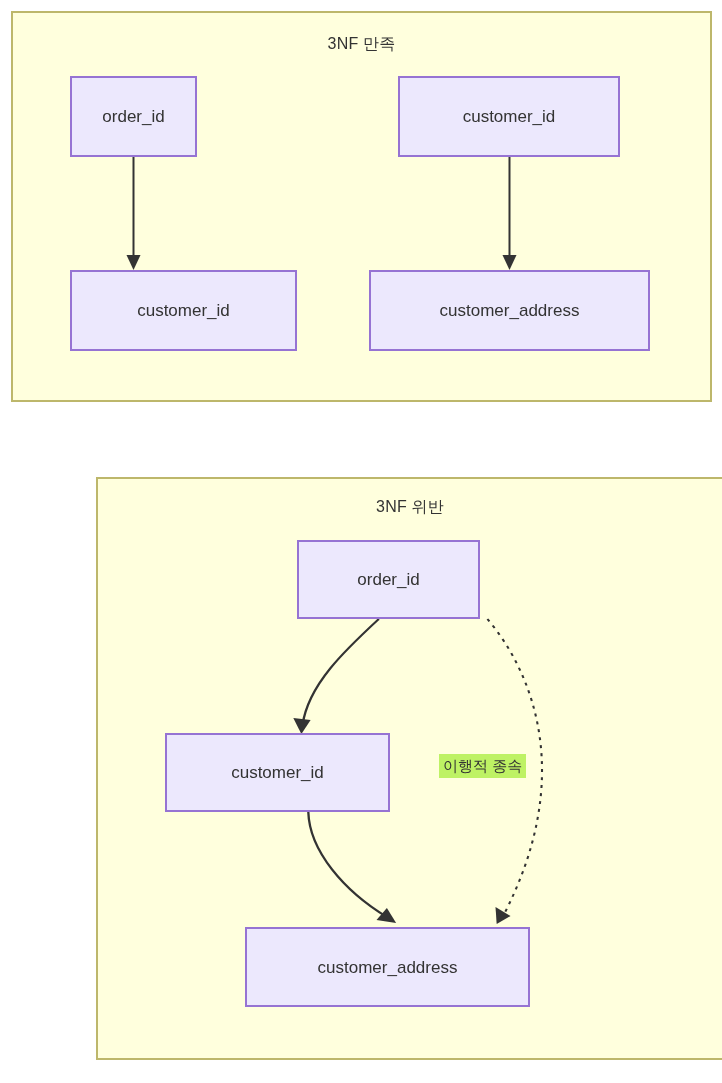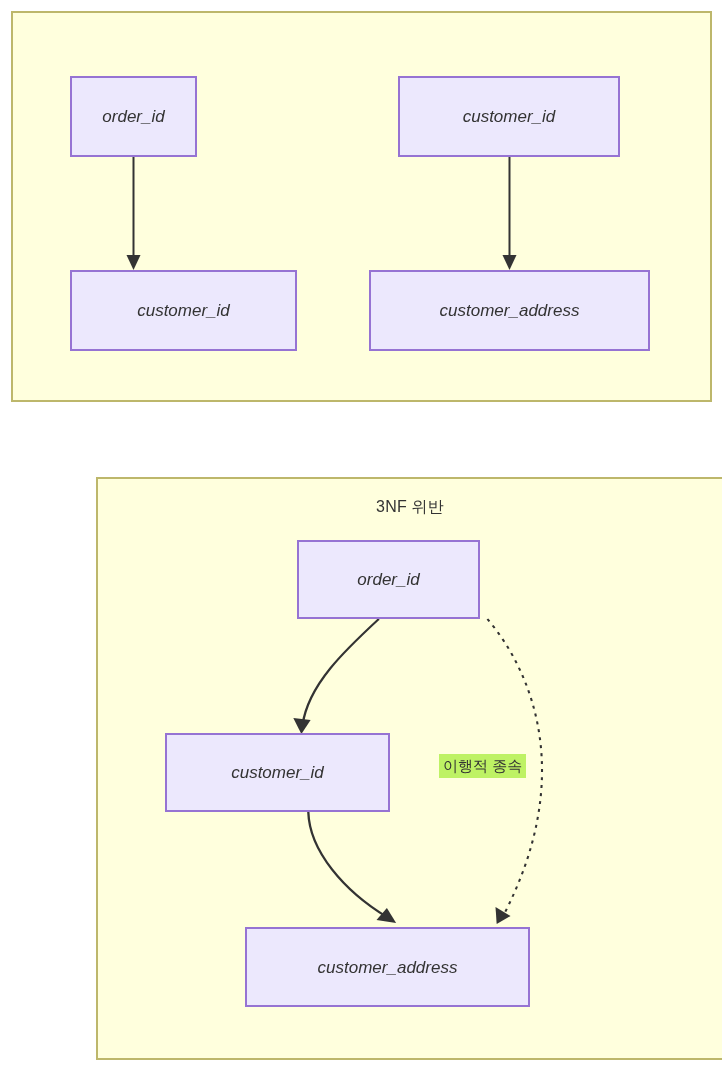--- a/index.html
+++ b/index.html
@@ -58,21 +58,20 @@
     border: 2px solid #9673d3;
     display: flex;
     align-items: center;
     justify-content: center;
   }
   .node-label {
     font-size: 17px;
     color: #333333;
     white-space: nowrap;
     line-height: 1;
-    font-style: italic;
   }
 
   
   #ok-node-order-id      { left: 57px;  top: 63px;  width: 127px; height: 81px; }
   #ok-node-customer-id-1 { left: 385px; top: 63px;  width: 222px; height: 81px; }
   #ok-node-customer-id-2 { left: 57px;  top: 257px; width: 227px; height: 81px; }
   #ok-node-customer-addr { left: 356px; top: 257px; width: 281px; height: 81px; }
 
   
   #vi-node-order-id      { left: 199px; top: 61px;  width: 183px; height: 79px; }
@@ -115,20 +114,21 @@
     top: 275px;
   }
 </style>
 </head>
 <body>
 
 <div class="diagram-root">
 
   <div class="panel" id="panel-ok">
 
+    <div class="panel-title">3NF 만족</div>
 
     <svg class="edge-layer" viewBox="0 0 697 387" preserveAspectRatio="none">
 
       <g>
         <path class="edge-line" d="M 120.5 144 L 120.5 248"></path>
         <polygon class="arrow-head" points="120.5,257 113.5,242 127.5,242"></polygon>
       </g>
 
       <g>
         <path class="edge-line" d="M 496.5 144 L 496.5 248"></path>

